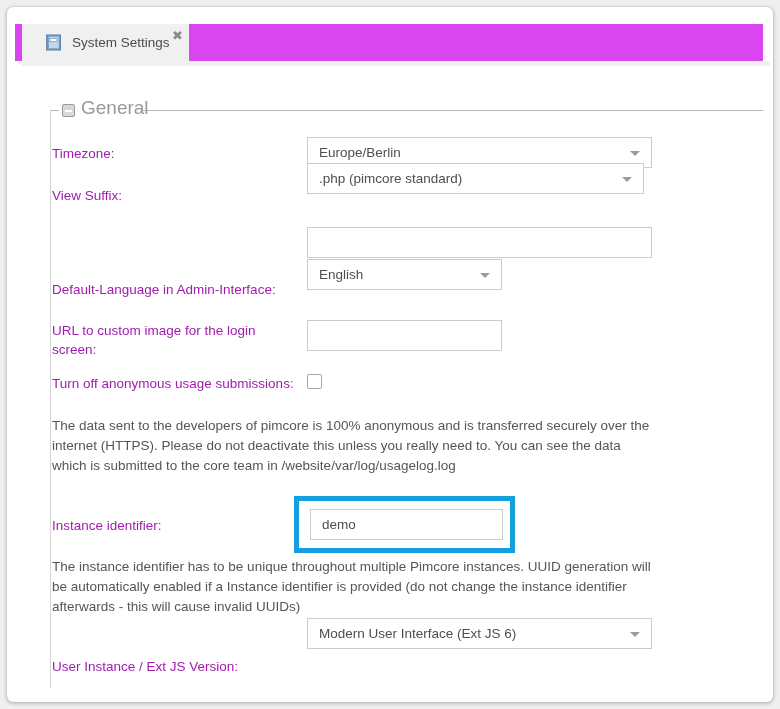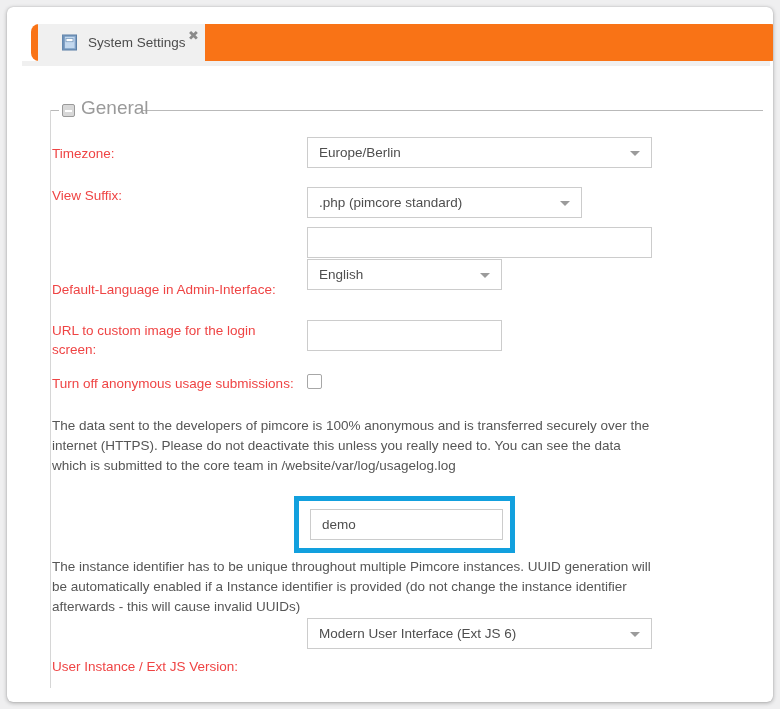--- a/index.html
+++ b/index.html
@@ -30,26 +30,25 @@
     height: 695px;
     background: #ffffff;
     border-radius: 6px;
     box-shadow: 0 1px 4px rgba(0,0,0,0.30), 0 0 1px rgba(0,0,0,0.25);
     overflow: hidden;
   }
 
   
   .tabbar {
     position: absolute;
-    left: 24px;
+    left: 8px;
     top: 17px;
     width: 748px;
     height: 37px;
-    background: #f97316;
-    border-radius: 8px;
+    background: #d946ef;
   }
 
   .tab {
     position: absolute;
     left: 7px;
     top: 0px;
     width: 167px;
     height: 37px;
     background: #f0f0f0;
     box-sizing: border-box;
@@ -159,21 +158,21 @@
     font-size: 19px;
     color: #9a9a9a;
     white-space: nowrap;
     line-height: 22px;
   }
 
   
   .field-label {
     position: absolute;
     font-size: 13.5px;
-    color: #ef4444;
+    color: #a21caf;
     line-height: 19px;
   }
 
   .input-box {
     position: absolute;
     border: 1px solid #cccccc;
     background: #ffffff;
     box-sizing: border-box;
     height: 31px;
     cursor: text;
@@ -259,21 +258,21 @@
       <div class="fs-legend">General</div>
     </div>
 
     <div class="field-label" style="left:45px; top:137px; width:240px;">Timezone:</div>
     <div class="input-box" style="left:300px; top:130px; width:345px;">
       <span class="input-text">Europe/Berlin</span>
       <span class="combo-arrow"></span>
     </div>
 
     <div class="field-label" style="left:45px; top:179px; width:240px;">View Suffix:</div>
-    <div class="input-box" style="left:300px; top:180px; width:275px;">
+    <div class="input-box" style="left:300px; top:156px; width:337px;">
       <span class="input-text">.php (pimcore standard)</span>
       <span class="combo-arrow"></span>
     </div>
 
     <div class="input-box" style="left:300px; top:220px; width:345px;">
       <span class="input-text"></span>
     </div>
 
     <div class="field-label" style="left:45px; top:273px; width:260px;">Default-Language in Admin-Interface:</div>
     <div class="input-box" style="left:300px; top:252px; width:195px;">
@@ -284,20 +283,21 @@
     <div class="field-label" style="left:45px; top:314px; width:250px;">URL to custom image for the login screen:</div>
     <div class="input-box" style="left:300px; top:313px; width:195px;">
       <span class="input-text"></span>
     </div>
 
     <div class="field-label" style="left:45px; top:367px; width:255px;">Turn off anonymous usage submissions:</div>
     <div class="checkbox" style="left:300px; top:367px;"></div>
 
     <div class="para" style="left:45px; top:409px; width:600px;">The data sent to the developers of pimcore is 100% anonymous and is transferred securely over the internet (HTTPS). Please do not deactivate this unless you really need to. You can see the data which is submitted to the core team in /website/var/log/usagelog.log</div>
 
+    <div class="field-label" style="left:45px; top:509px; width:250px;">Instance identifier:</div>
     <div class="input-box" style="left:303px; top:502px; width:193px;">
       <span class="input-text">demo</span>
     </div>
     <div class="highlight" style="left:287px; top:489px; width:221px; height:57px;"></div>
 
     <div class="para" style="left:45px; top:550px; width:605px;">The instance identifier has to be unique throughout multiple Pimcore instances. UUID generation will be automatically enabled if a Instance identifier is provided (do not change the instance identifier afterwards - this will cause invalid UUIDs)</div>
 
     <div class="field-label" style="left:45px; top:650px; width:255px;">User Instance / Ext JS Version:</div>
     <div class="input-box" style="left:300px; top:611px; width:345px;">
       <span class="input-text">Modern User Interface (Ext JS 6)</span>

